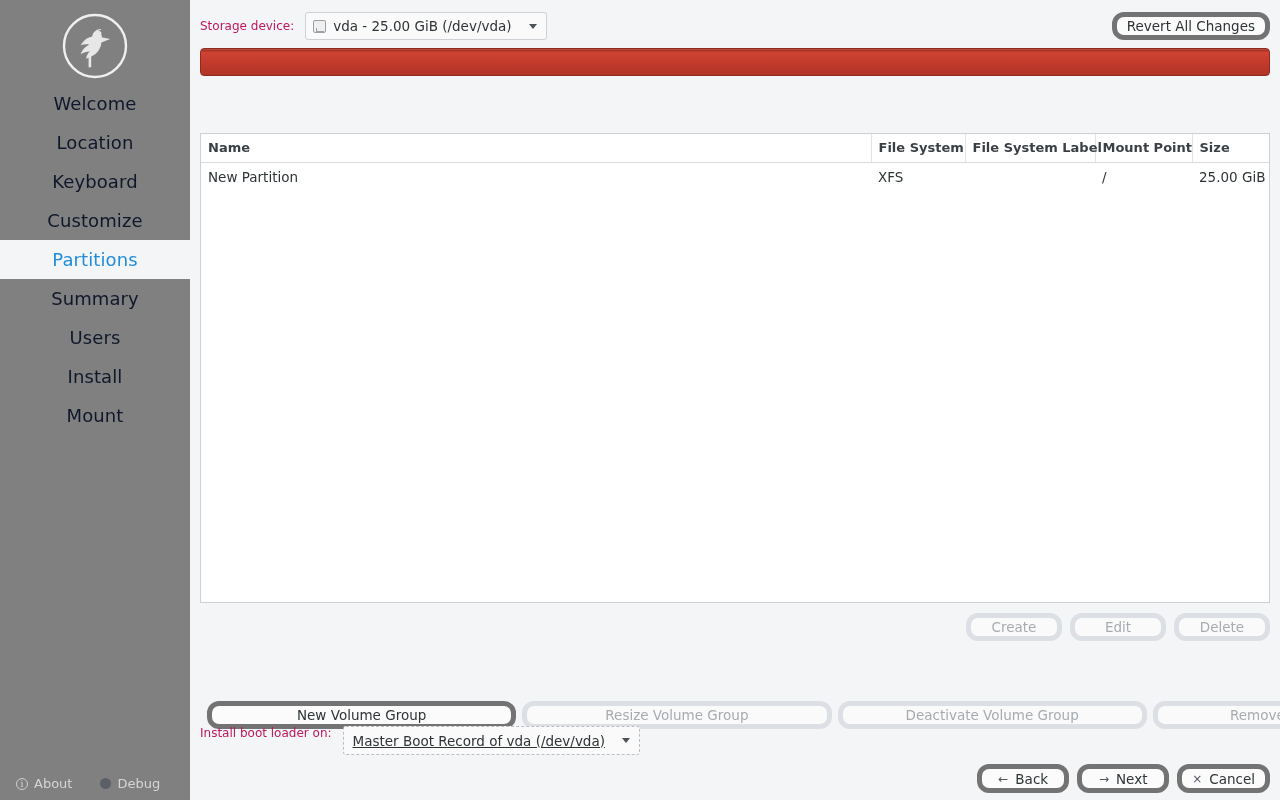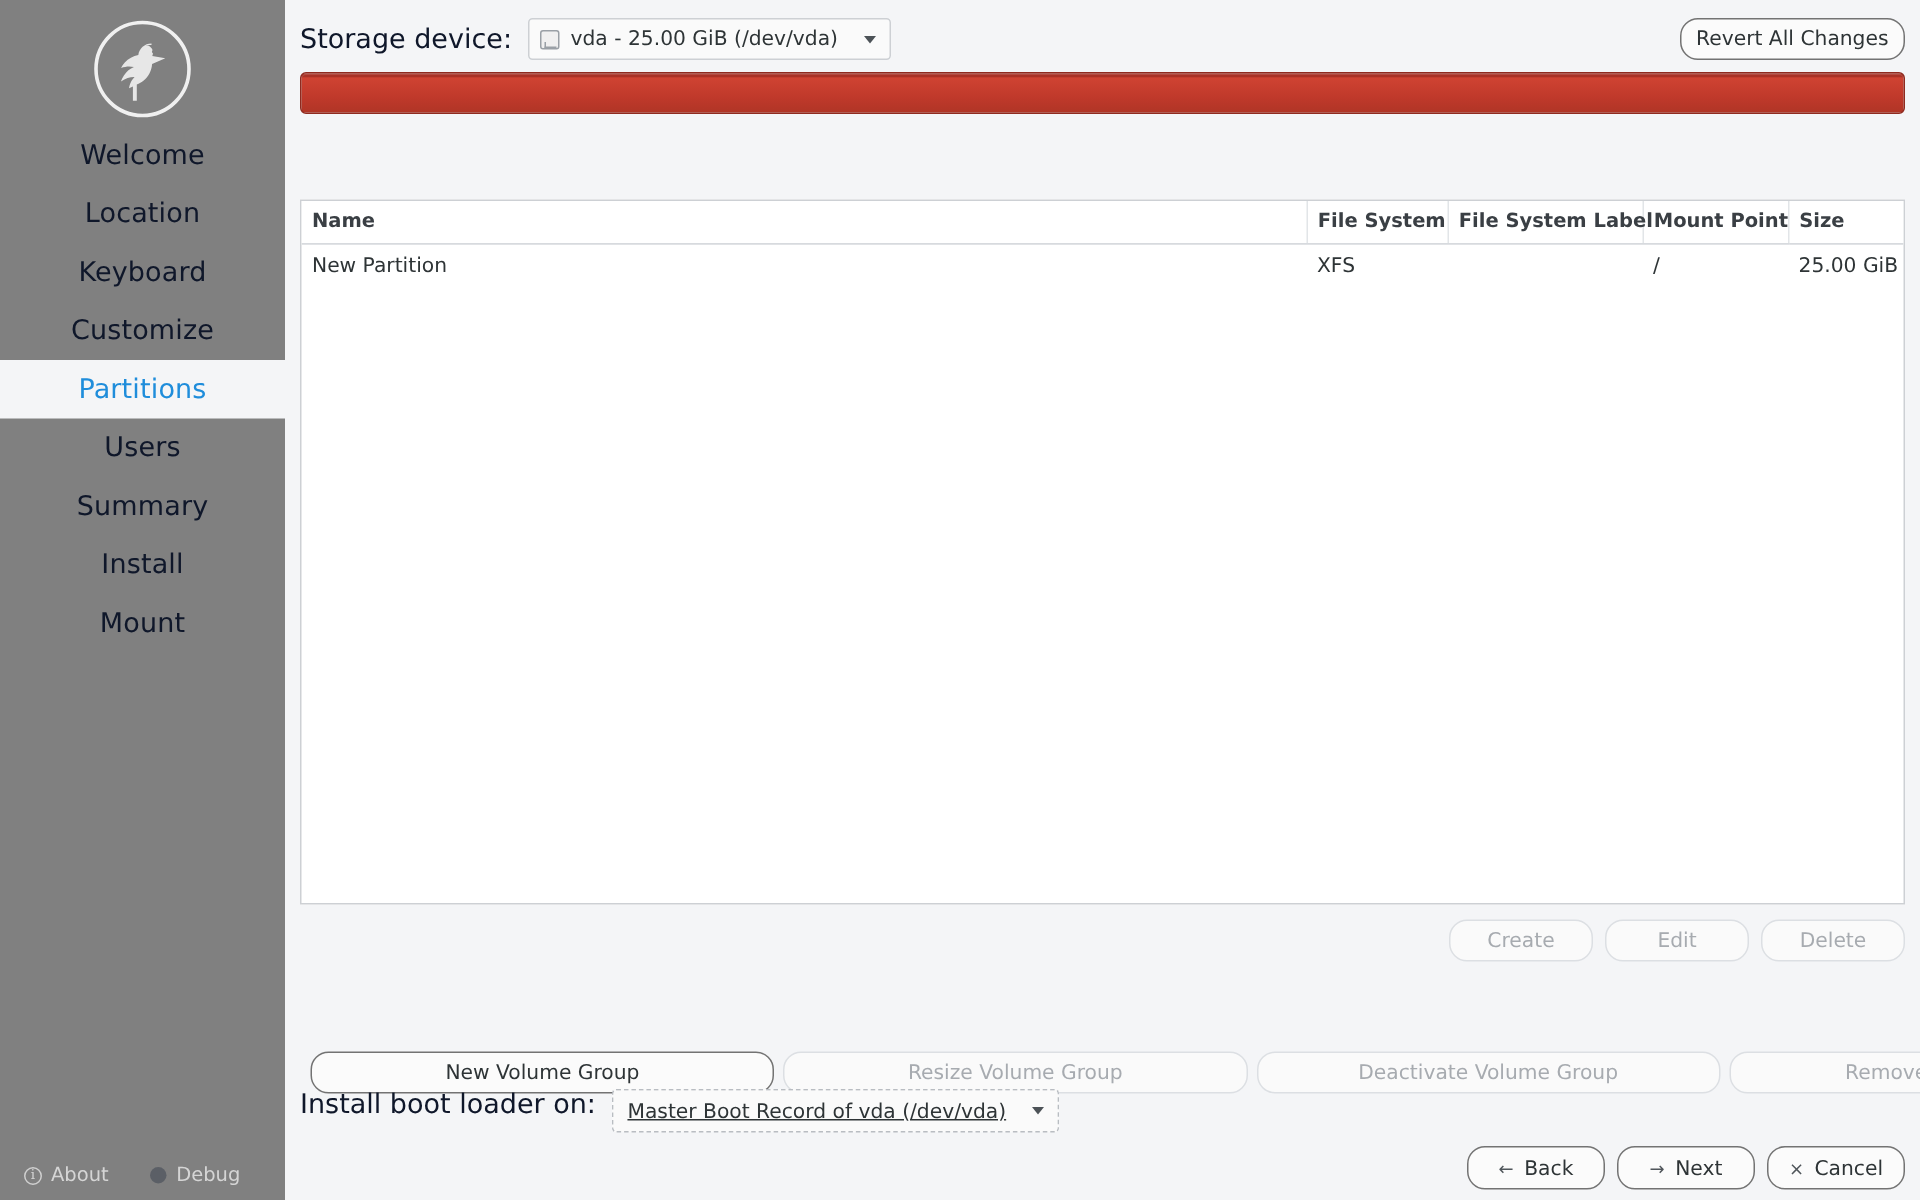--- a/index.html
+++ b/index.html
@@ -61,21 +61,21 @@
     position: relative;
     background: #f4f5f7;
     padding: 0;
   }
 
   .toprow {
     display: flex; align-items: center;
     height: 36px;
     margin: 8px 10px 0 10px;
   }
-  .lbl { font-size: 18px; color: #0f172a; }
+  .lbl { font-size: 12px; color: #be185d; }
 
   .combo {
     height: 28px;
     background: #fafafa;
     border: 1px solid #cdd0d4;
     border-radius: 3px;
     display: inline-flex; align-items: center;
     padding: 0 6px 0 7px;
     font-size: 13.5px; color: #2e3436;
     cursor: default; user-select: none;
@@ -100,21 +100,21 @@
     width: 0; height: 0;
     border-left: 4.5px solid transparent;
     border-right: 4.5px solid transparent;
     border-top: 5px solid #4c5257;
     margin-left: 10px; margin-right: 3px;
   }
   .combo .ctext { white-space: nowrap; }
 
   .btn {
     background: #fbfbfb;
-    border: 1px solid #737373;
+    border: 5px solid #737373;
     border-radius: 12px;
     font-family: inherit;
     font-size: 13.5px;
     color: #2e3436;
     padding: 0 10px;
     height: 28px;
     cursor: default;
   }
   .btn.disabled { color: #a7abb0; background: #fafafa; border-color: #dcdfe3; }
 
@@ -229,24 +229,24 @@
       <div class="nav-item">
           <span>Keyboard</span>
         </div>
       <div class="nav-item">
           <span>Customize</span>
         </div>
       <div class="nav-item active">
           <span>Partitions</span>
         </div>
       <div class="nav-item">
+          <span>Summary</span>
+        </div>
+      <div class="nav-item">
           <span>Users</span>
-        </div>
-      <div class="nav-item">
-          <span>Summary</span>
         </div>
       <div class="nav-item">
           <span>Install</span>
         </div>
       <div class="nav-item">
           <span>Mount</span>
         </div>
     </div>
     <div class="footer-links">
       <div class="flink">

